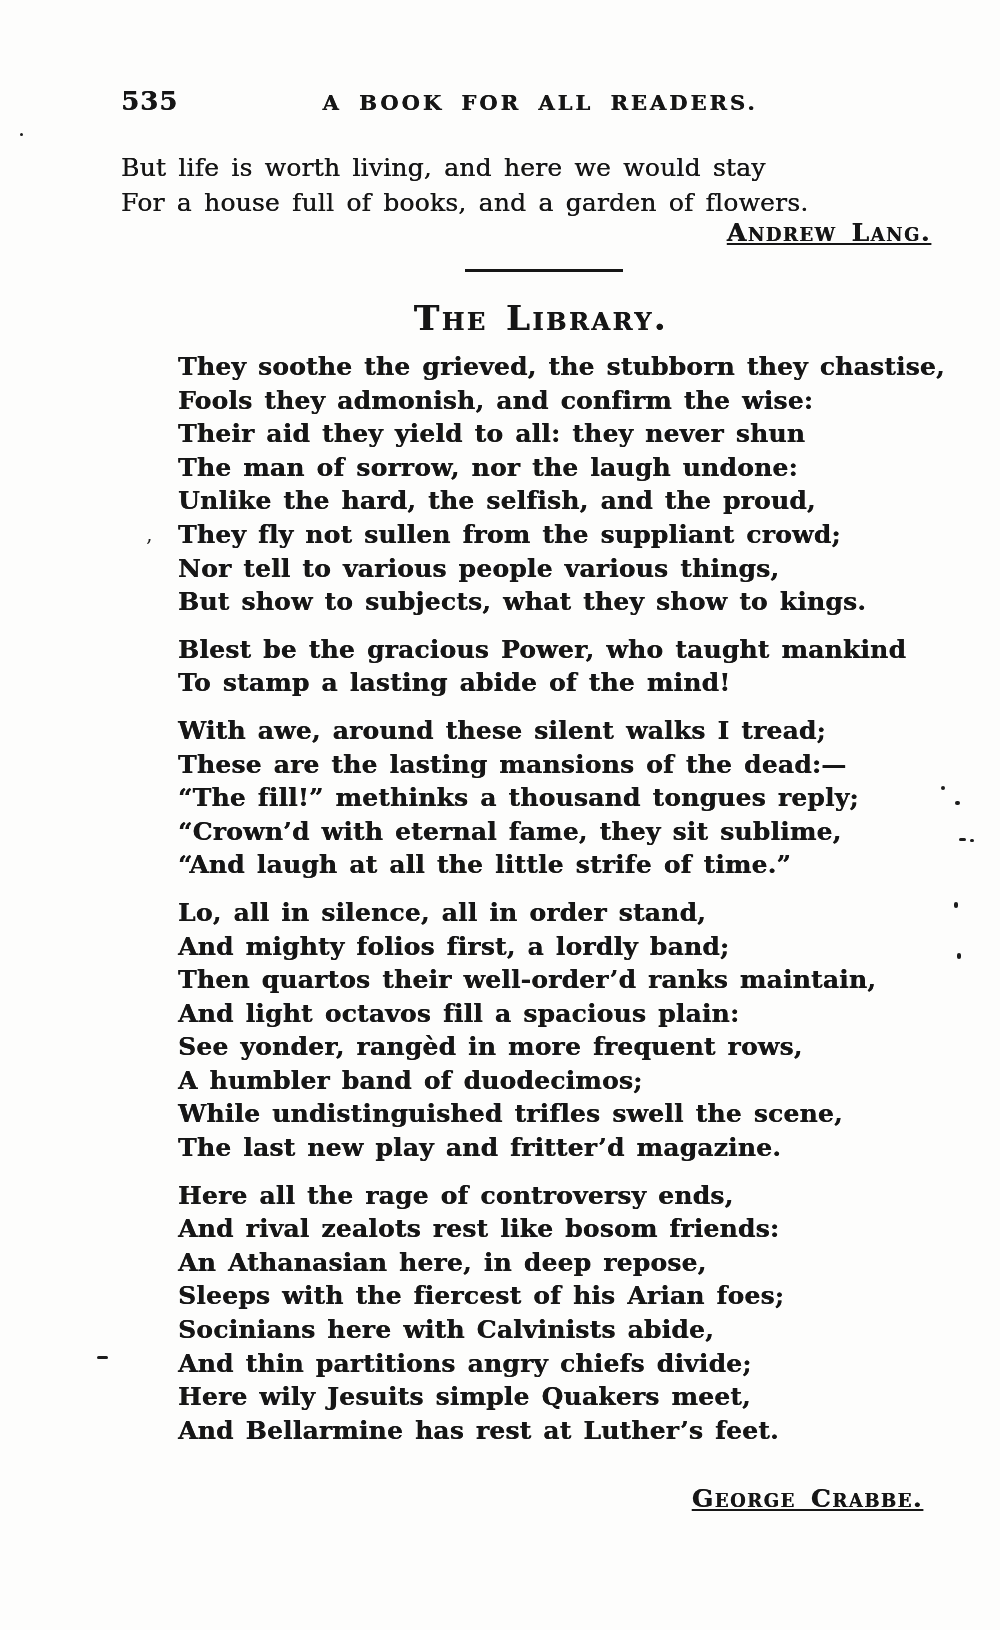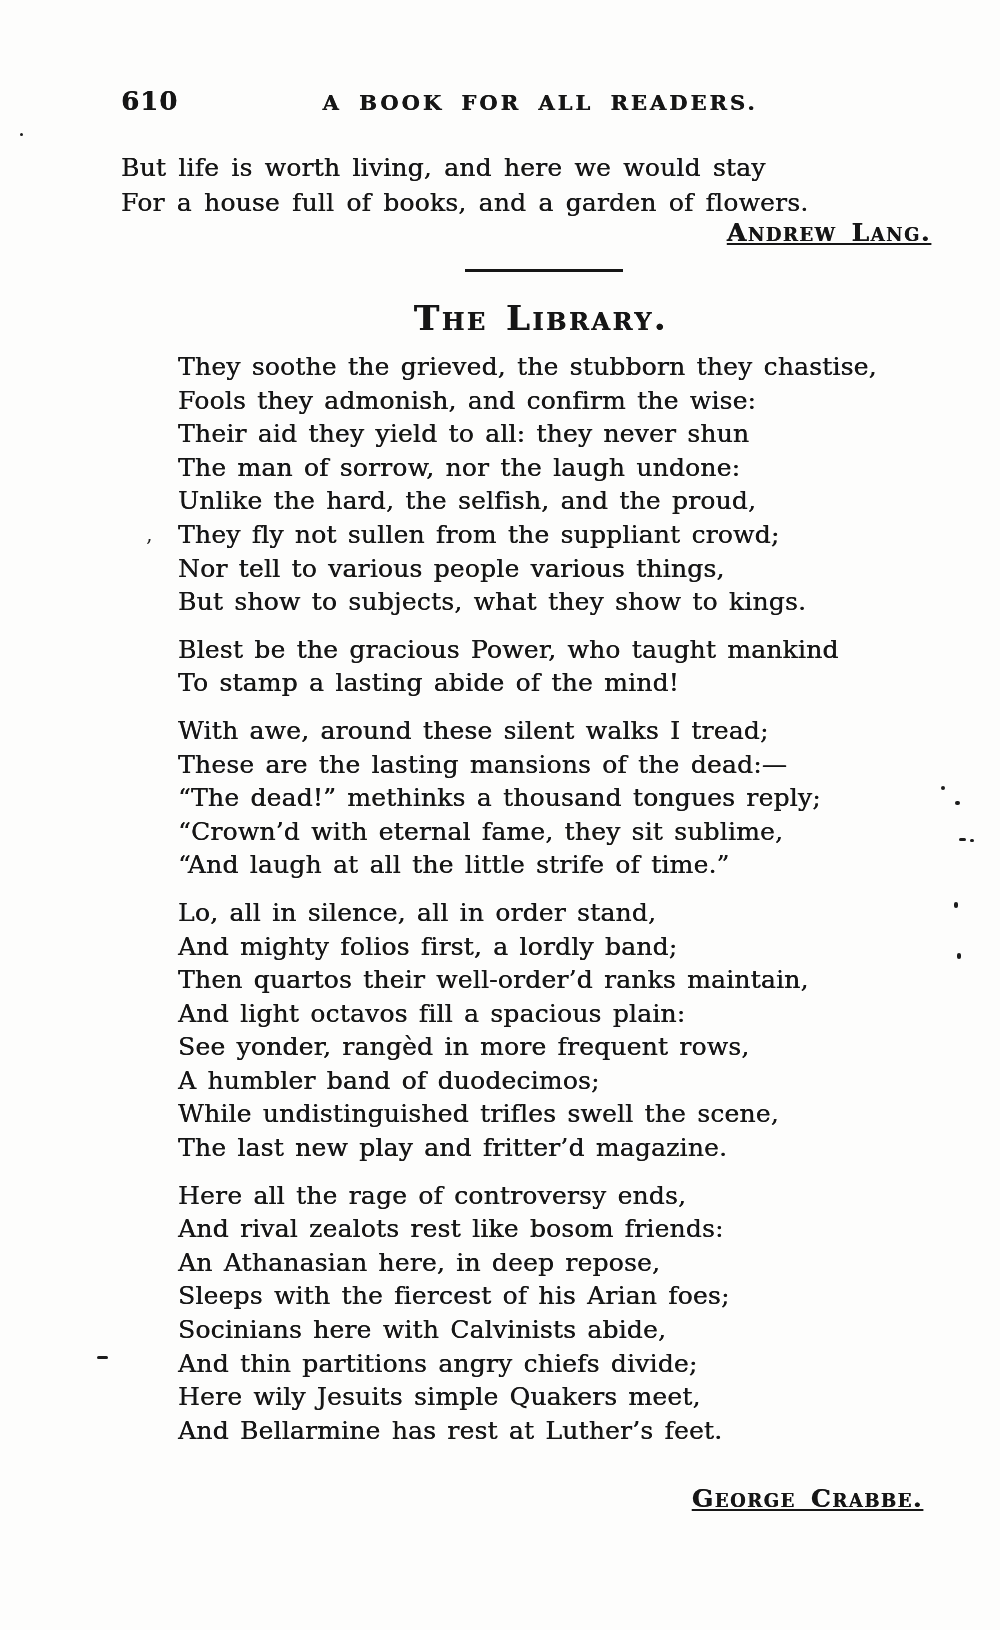--- a/index.html
+++ b/index.html
@@ -89,40 +89,40 @@
     position: absolute;
     left: 178px;
     top: 350px;
     font-size: 25px;
     line-height: 33.6px;
     letter-spacing: 0.2px;
     word-spacing: 3px;
     white-space: nowrap;
     text-shadow: 0.35px 0 0 #161616;
   }
-  .poem .stanza { margin-bottom: 14px; }
+  .poem .stanza { margin-bottom: 14px; font-weight: bold; }
 
   .speck {
     position: absolute;
     background: #1c1c1c;
     border-radius: 2px;
   }
   .speck.glyph {
     background: none;
     color: #1c1c1c;
     font-size: 20px;
     line-height: 1;
   }
 </style>
 </head>
 <body>
 
 <div class="page">
 
-  <div class="page-number">610</div>
+  <div class="page-number">535</div>
 
   <div class="running-header">A BOOK FOR ALL READERS.</div>
 
   <div class="opening-lines">
       <div class="line">But life is worth living, and here we would stay</div>
       <div class="line">For a house full of books, and a garden of flowers.</div>
     </div>
 
   <div class="attribution attribution-top">Andrew Lang.</div>
 
@@ -141,21 +141,21 @@
         <div class="line">Nor tell to various people various things,</div>
         <div class="line">But show to subjects, what they show to kings.</div>
       </div>
       <div class="stanza">
         <div class="line">Blest be the gracious Power, who taught mankind</div>
         <div class="line">To stamp a lasting abide of the mind!</div>
       </div>
       <div class="stanza">
         <div class="line">With awe, around these silent walks I tread;</div>
         <div class="line">These are the lasting mansions of the dead:—</div>
-        <div class="line">“The dead!” methinks a thousand tongues reply;</div>
+        <div class="line">“The fill!” methinks a thousand tongues reply;</div>
         <div class="line">“Crown’d with eternal fame, they sit sublime,</div>
         <div class="line">“And laugh at all the little strife of time.”</div>
       </div>
       <div class="stanza">
         <div class="line">Lo, all in silence, all in order stand,</div>
         <div class="line">And mighty folios first, a lordly band;</div>
         <div class="line">Then quartos their well-order’d ranks maintain,</div>
         <div class="line">And light octavos fill a spacious plain:</div>
         <div class="line">See yonder, rangèd in more frequent rows,</div>
         <div class="line">A humbler band of duodecimos;</div>

